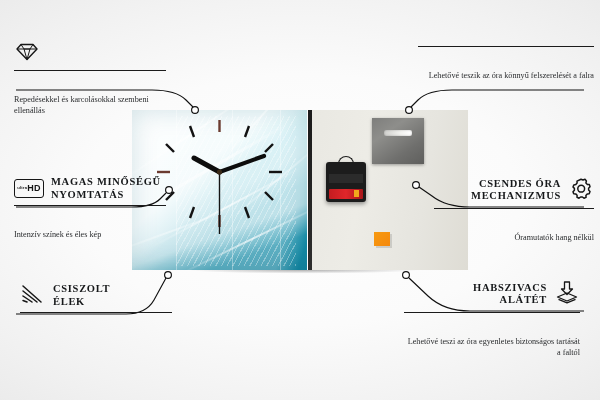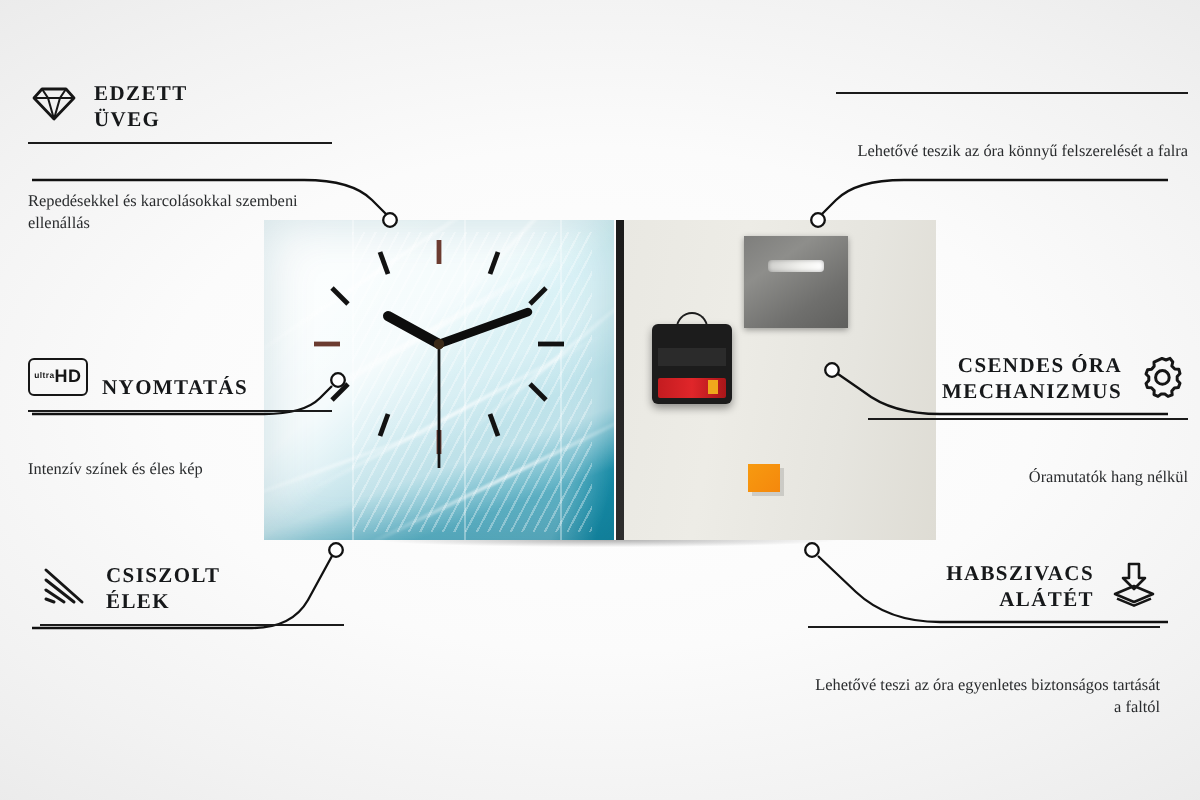--- a/index.html
+++ b/index.html
@@ -267,37 +267,33 @@
   </svg>
 
   <div class="label left" id="lbl-glass">
     <div class="head">
       <span class="ico">
         <svg width="26" height="20" viewBox="0 0 26 20">
           <path d="M3,7 L7,2.5 L19,2.5 L23,7 L13,17.5 Z" fill="none" stroke="#161616" stroke-width="1.4" stroke-linejoin="round"></path>
           <path d="M3,7 L23,7 M7,2.5 L10,7 L13,17.5 M19,2.5 L16,7 L13,17.5 M10,7 L16,7" fill="none" stroke="#161616" stroke-width="1"></path>
         </svg>
       </span>
-      <span class="title">
-        <span>EDZETT</span><br>
-        <span>ÜVEG</span>
-      </span>
     </div>
     <div class="rule"></div>
     <div class="desc">Repedésekkel és karcolásokkal szembeni ellenállás</div>
   </div>
 
   <div class="label left" id="lbl-print">
     <div class="head">
       <span class="ico hdbox">
         <span class="u">ultra</span>
         <span class="h">HD</span>
       </span>
       <span class="title">
-        <br>
+        <span>MAGAS MINŐSÉGŰ</span><br>
         <span>NYOMTATÁS</span>
       </span>
     </div>
     <div class="rule"></div>
     <div class="desc">Intenzív színek és éles kép</div>
   </div>
 
   <div class="label left" id="lbl-edges">
     <div class="head">
       <span class="ico">

